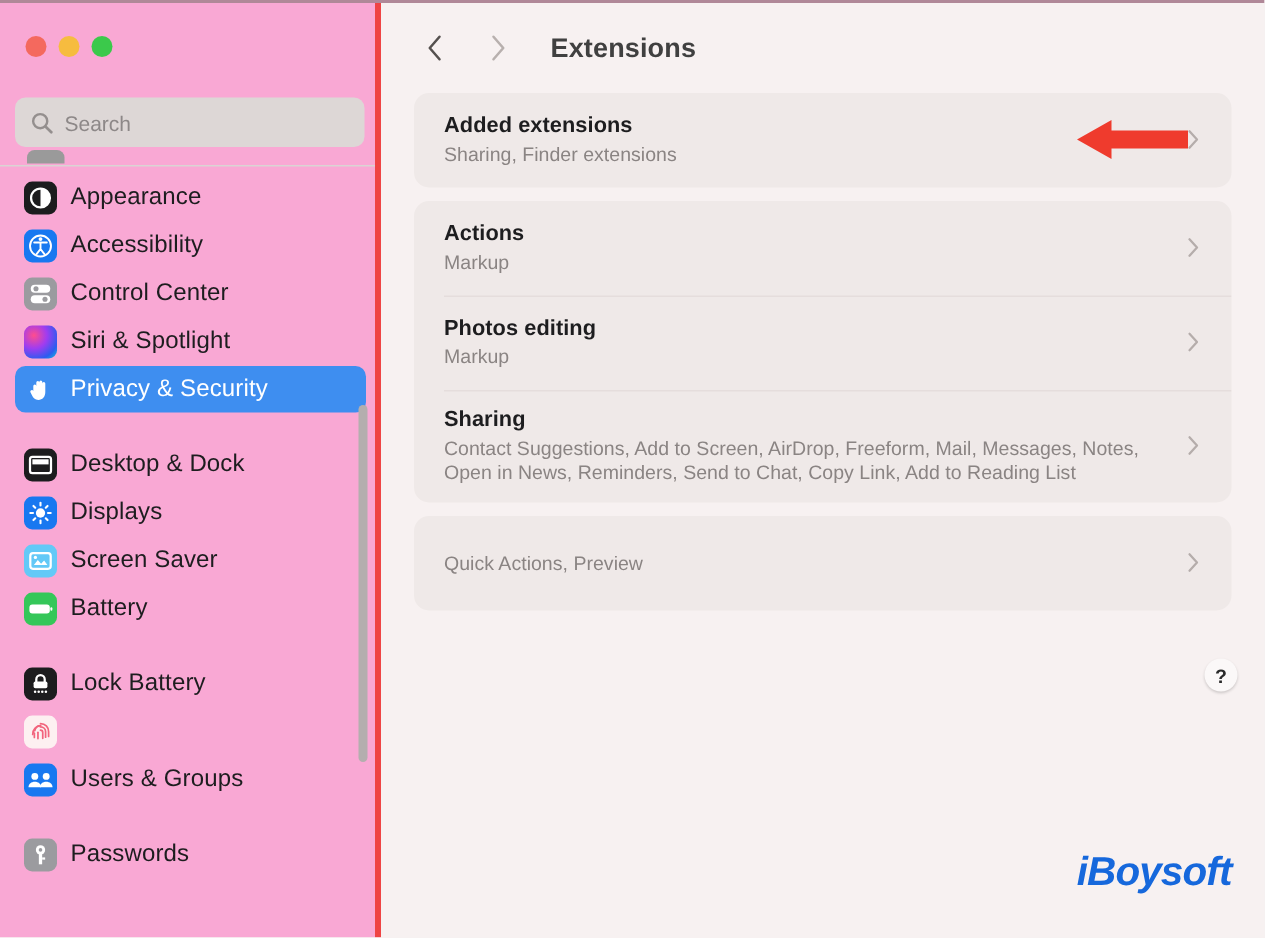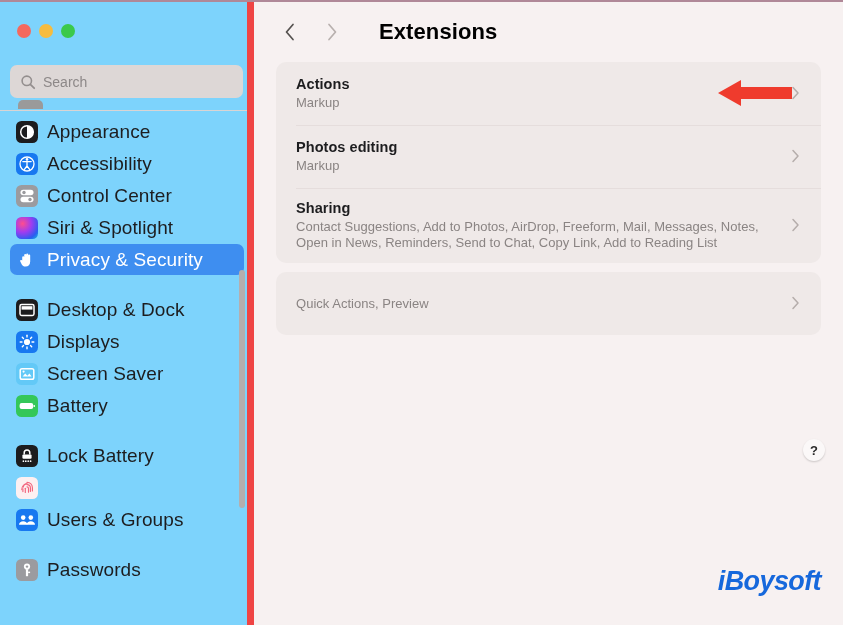--- a/index.html
+++ b/index.html
@@ -15,22 +15,22 @@
     display:flex;
     overflow:hidden;
     border-top:2px solid #b08898;
   }
 
   
   .sidebar {
     position:relative;
     width:254px;
     height:100%;
-    background:#7dd3fc;
-    border-right:7px solid #ef4444;
+    background:#f9a8d4;
+    border-right:4px solid #ef4444;
     flex:0 0 254px;
     overflow:hidden;
   }
   .traffic {
     position:absolute;
     top:22px; left:17px;
     display:flex; gap:8px;
   }
   .light { width:14px; height:14px; border-radius:50%; }
   .light.red    { background:#f4695e; }
@@ -75,21 +75,21 @@
     display:flex; align-items:center;
     height:31px;
     margin:0 10px 1px 10px;
     padding-left:6px;
     border-radius:7px;
     cursor:default;
   }
   .nav-item.selected { background:#3e8ef0; }
   .nav-item.selected .nav-label { color:#fff; }
   .nav-label {
-    font-size:19px; color:#1d1d1f;
+    font-size:16px; color:#1d1d1f;
     margin-left:9px;
     white-space:nowrap;
     letter-spacing:.1px;
   }
   .nav-gap { height:18px; }
 
   .icon-box {
     width:22px; height:22px;
     border-radius:5.5px;
     flex:0 0 22px;
@@ -135,23 +135,23 @@
     padding-left:22px;
   }
   .navbtn {
     width:28px; height:28px;
     display:flex; align-items:center; justify-content:center;
     cursor:default;
   }
   .navbtn.back  { color:#55514f; }
   .navbtn.fwd   { color:#b8b0ae; margin-left:14px; }
   .page-title {
-    font-size:22px; font-weight:bold;
-    color:#000000;
-    margin-left:33px;
+    font-size:18px; font-weight:bold;
+    color:#404040;
+    margin-left:21px;
     letter-spacing:.1px;
   }
 
   .content { padding:0 22px; }
   .card {
     background:#efe9e8;
     border-radius:10px;
     overflow:hidden;
     margin-bottom:9px;
   }
@@ -427,20 +427,33 @@
       <div class="navbtn fwd">
         <svg width="12" height="18" viewBox="0 0 12 18">
           <path d="M3 1.5 L9.5 9 L3 16.5" fill="none" stroke="currentColor" stroke-width="1.7" stroke-linecap="round" stroke-linejoin="round"></path>
         </svg>
       </div>
       <div class="page-title">Extensions</div>
     </div>
 
     <div class="content">
 
+      <div class="card">
+        <div class="row">
+          <div class="row-texts">
+            <div class="row-title">Added extensions</div>
+            <div class="row-sub">Sharing, Finder extensions</div>
+          </div>
+          <div class="chevron">
+            <svg width="9" height="14" viewBox="0 0 9 14">
+              <path d="M2 1.5 L7 7 L2 12.5" fill="none" stroke="currentColor" stroke-width="1.5" stroke-linecap="round" stroke-linejoin="round"></path>
+            </svg>
+          </div>
+        </div>
+      </div>
 
       <div class="card">
         <div class="row">
           <div class="row-texts">
             <div class="row-title">Actions</div>
             <div class="row-sub">Markup</div>
           </div>
           <div class="chevron">
             <svg width="9" height="14" viewBox="0 0 9 14">
               <path d="M2 1.5 L7 7 L2 12.5" fill="none" stroke="currentColor" stroke-width="1.5" stroke-linecap="round" stroke-linejoin="round"></path>
@@ -456,21 +469,21 @@
           <div class="chevron">
             <svg width="9" height="14" viewBox="0 0 9 14">
               <path d="M2 1.5 L7 7 L2 12.5" fill="none" stroke="currentColor" stroke-width="1.5" stroke-linecap="round" stroke-linejoin="round"></path>
             </svg>
           </div>
         </div>
 
         <div class="row">
           <div class="row-texts">
             <div class="row-title">Sharing</div>
-            <div class="row-sub">Contact Suggestions, Add to Photos, AirDrop, Freeform, Mail, Messages, Notes, Open in News, Reminders, Send to Chat, Copy Link, Add to Reading List</div>
+            <div class="row-sub">Contact Suggestions, Add to Screen, AirDrop, Freeform, Mail, Messages, Notes, Open in News, Reminders, Send to Chat, Copy Link, Add to Reading List</div>
           </div>
           <div class="chevron">
             <svg width="9" height="14" viewBox="0 0 9 14">
               <path d="M2 1.5 L7 7 L2 12.5" fill="none" stroke="currentColor" stroke-width="1.5" stroke-linecap="round" stroke-linejoin="round"></path>
             </svg>
           </div>
         </div>
       </div>
 
       <div class="card">

